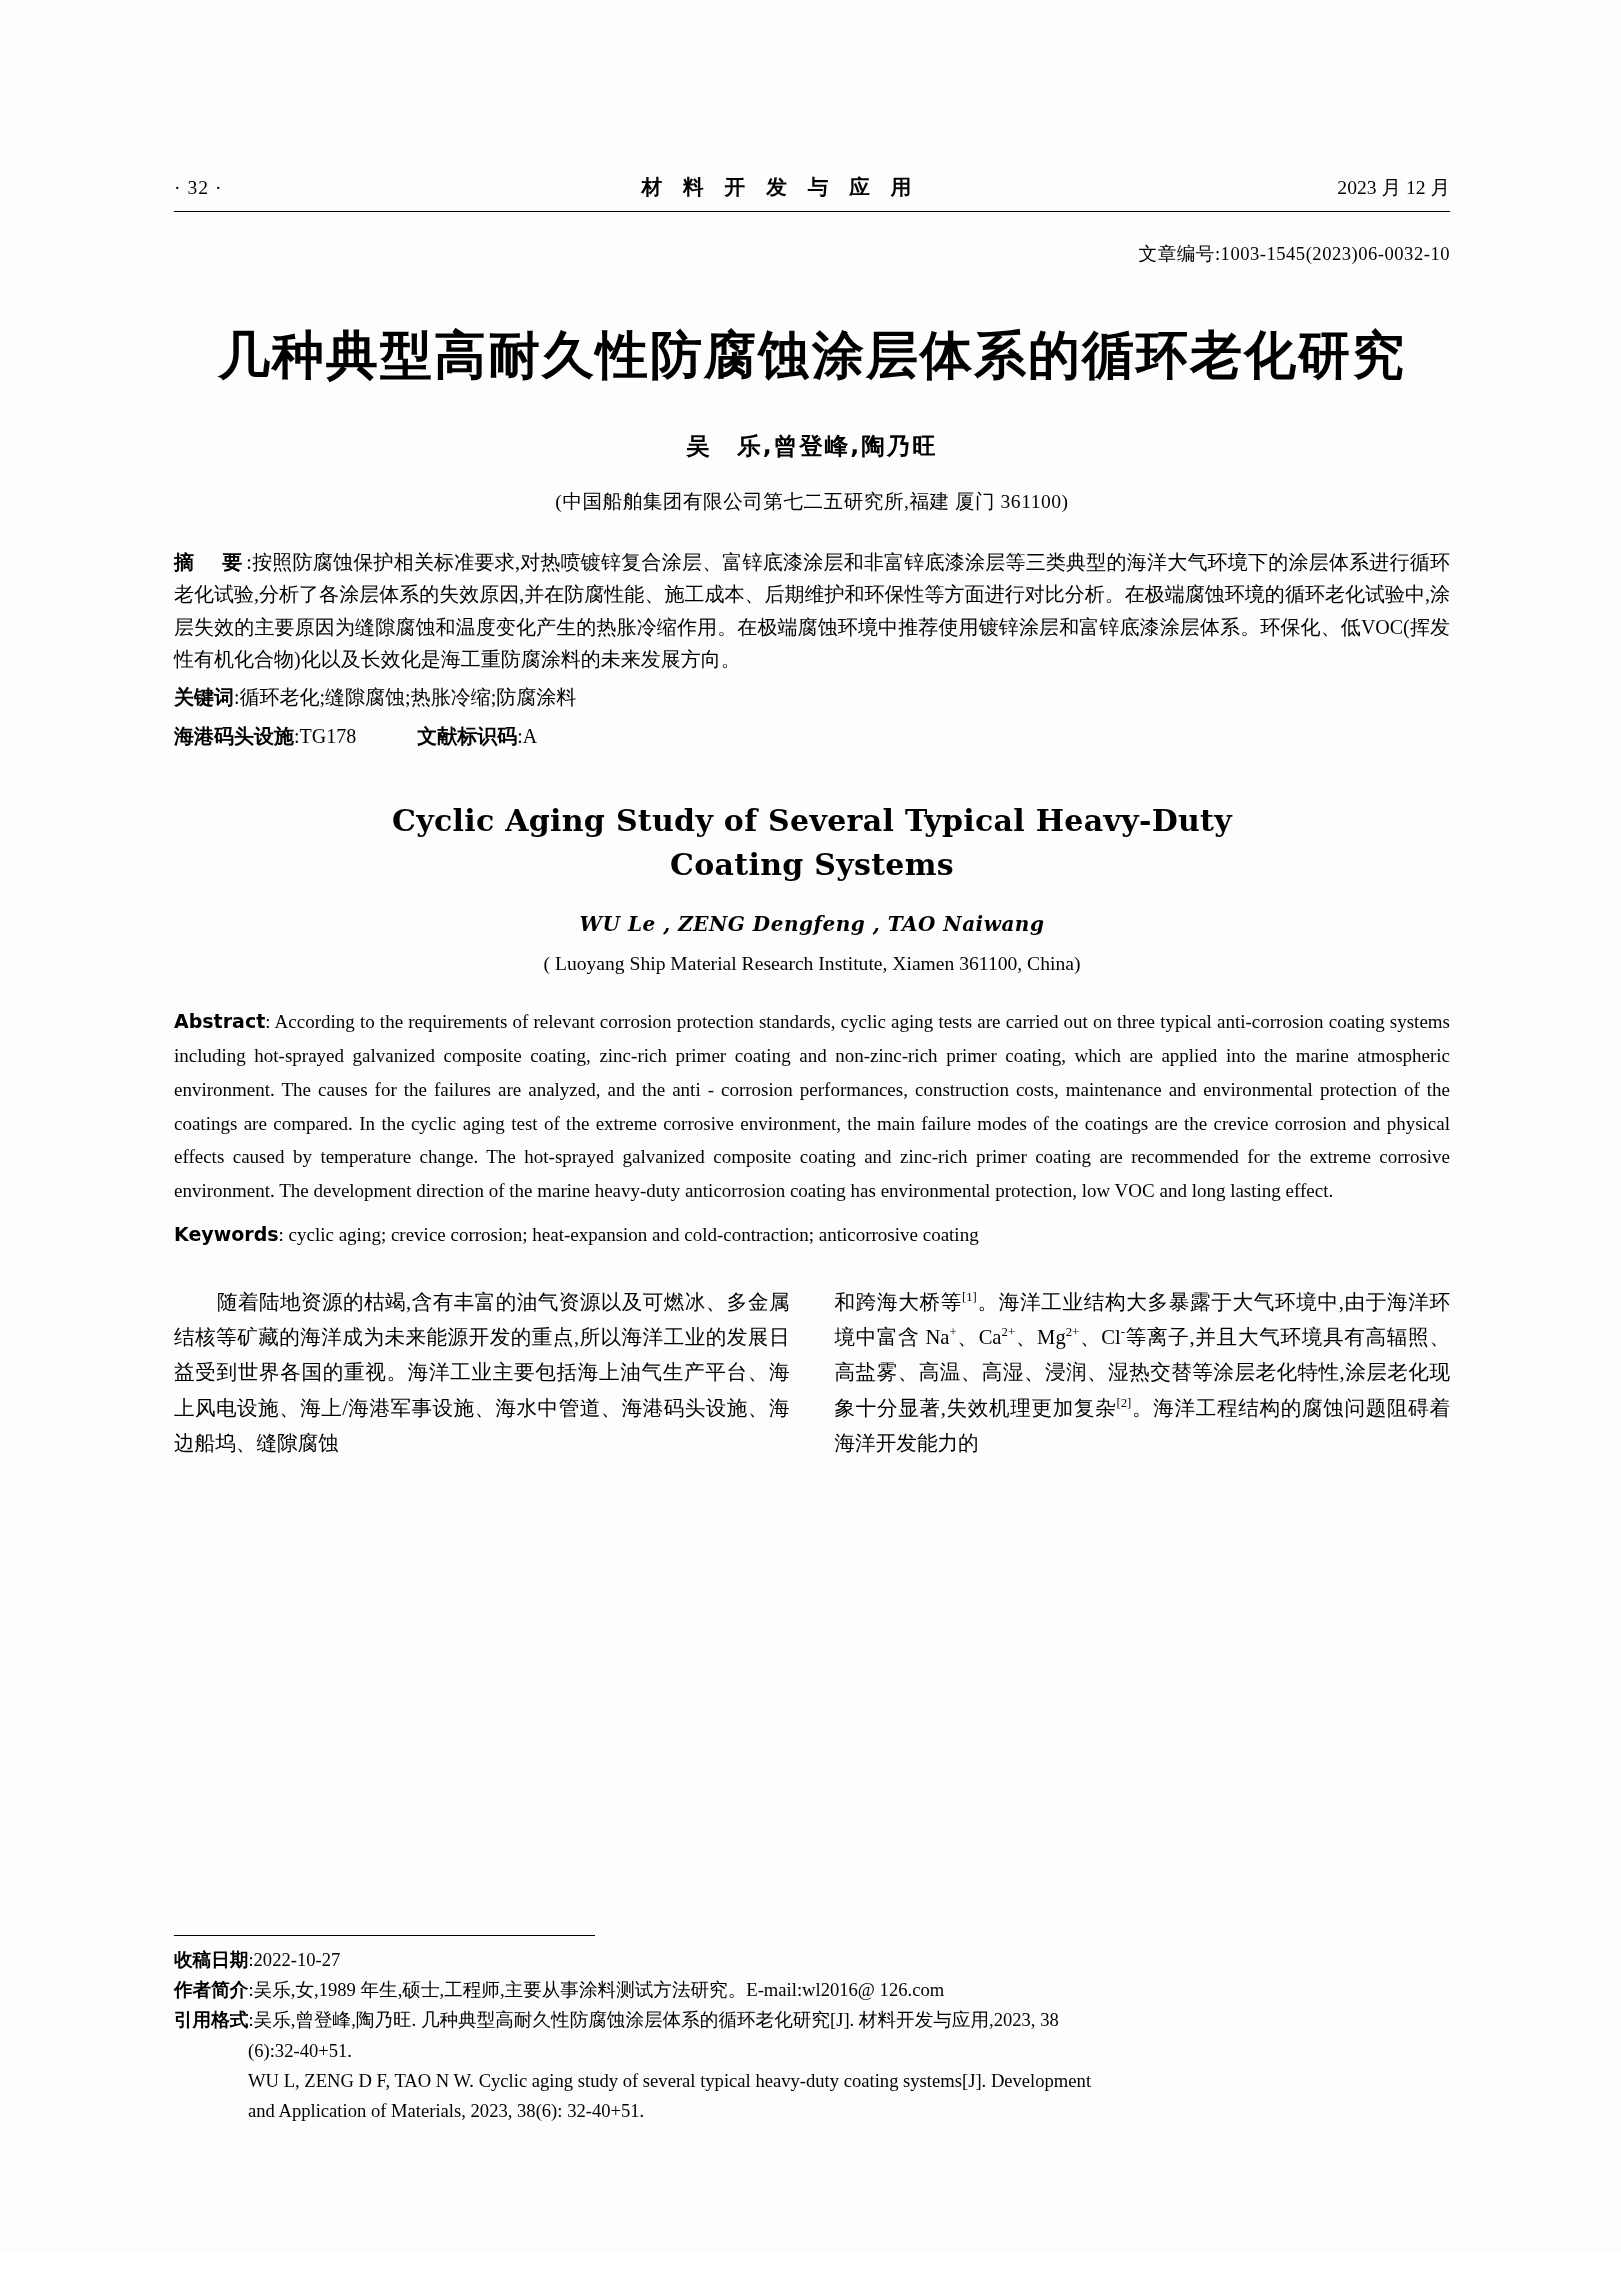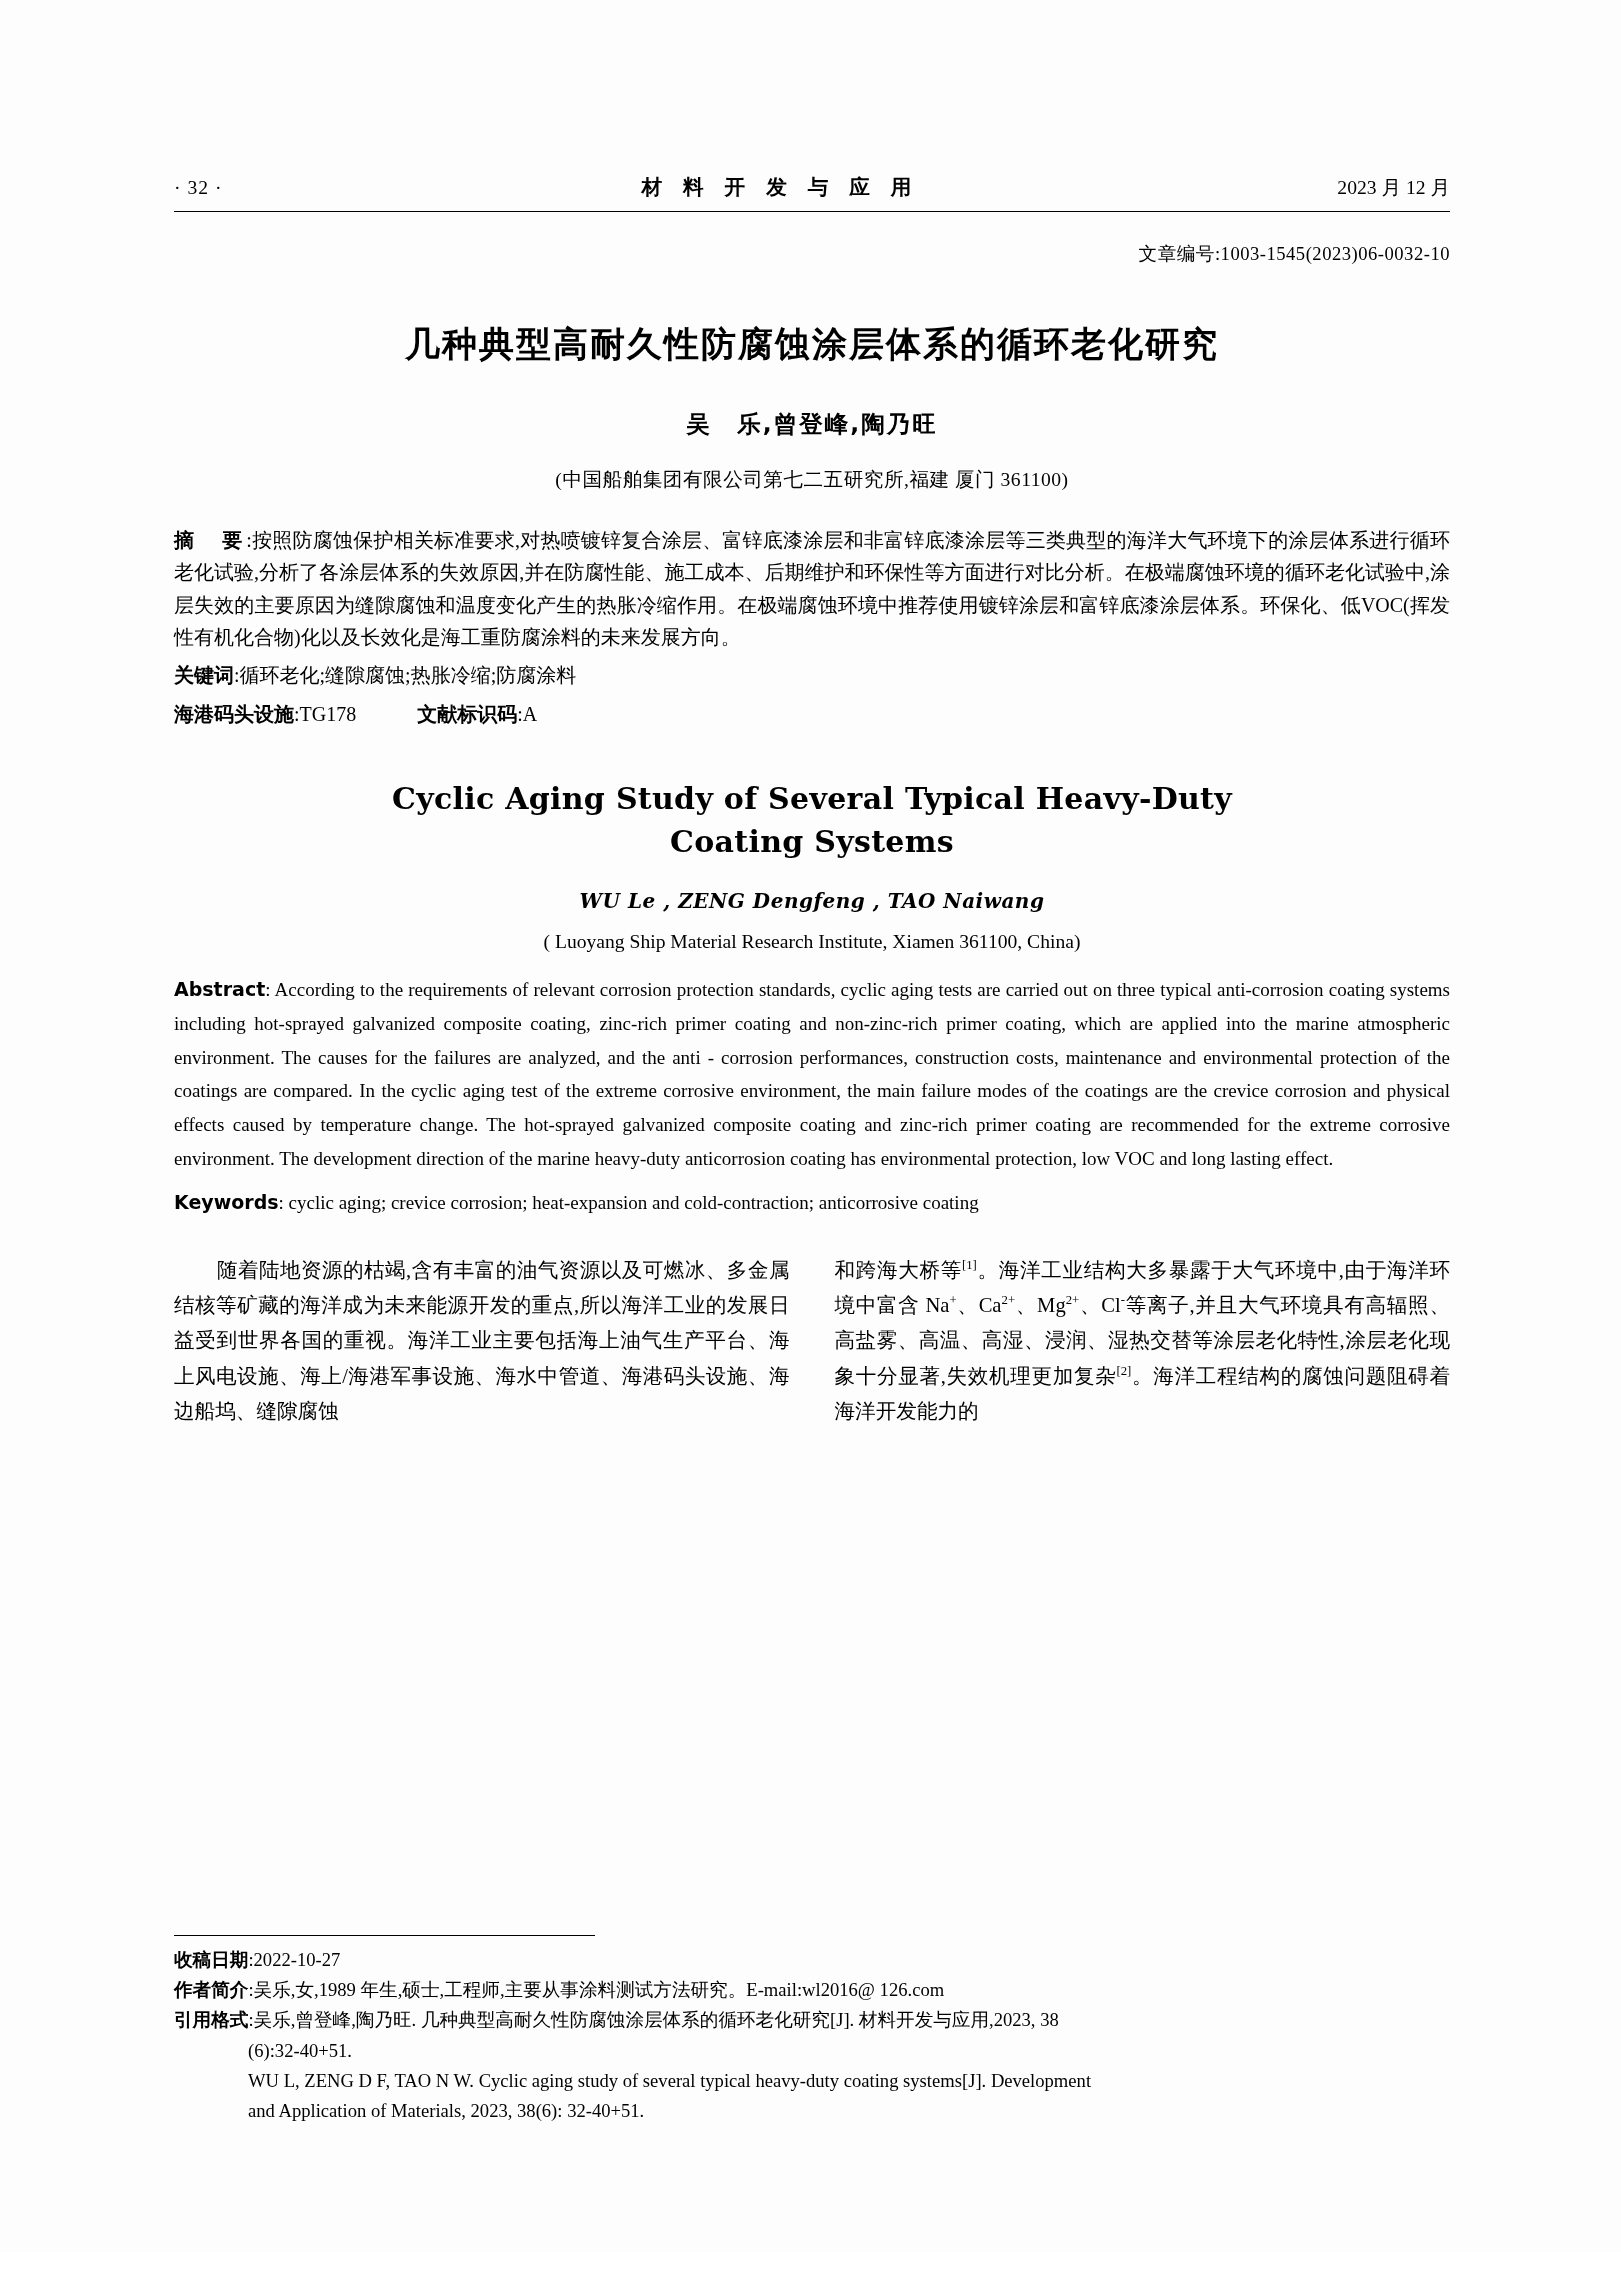--- a/index.html
+++ b/index.html
@@ -51,21 +51,21 @@
     margin-top: 29px;
     text-align: right;
     font-size: 18.6px;
     letter-spacing: 0.5px;
   }
 
   
   h1.cn-title {
     font-family: "DejaVu Sans", sans-serif;
     font-weight: bold;
-    font-size: 35px;
+    font-size: 52px;
     text-align: center;
     margin: 55px 0 0 0;
     letter-spacing: 2px;
     line-height: 1.3;
   }
   .cn-authors {
     text-align: center;
     font-family: "DejaVu Sans", sans-serif;
     font-weight: bold;
     font-size: 23.5px;
@@ -121,21 +121,21 @@
     font-size: 20px;
     margin-top: 25.5px;
     letter-spacing: 0.5px;
   }
   .en-affil {
     text-align: center;
     font-size: 19.6px;
     margin-top: 17.6px;
   }
   .en-abs {
-    margin-top: 20px;
+    margin-top: 30px;
     font-size: 19px;
     line-height: 1.78;
     text-align: justify;
   }
   .en-abs .lbl {
     font-family: "DejaVu Sans", sans-serif;
     font-weight: bold;
   }
   .en-kw {
     margin-top: 9.8px;

